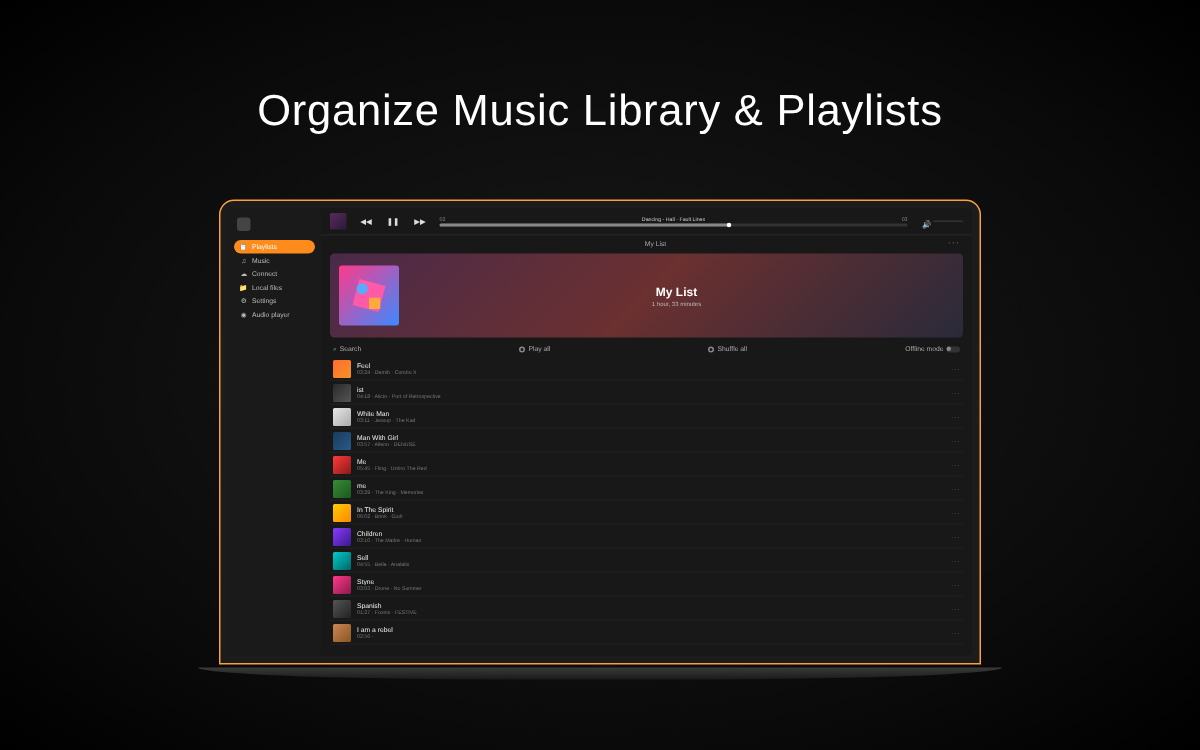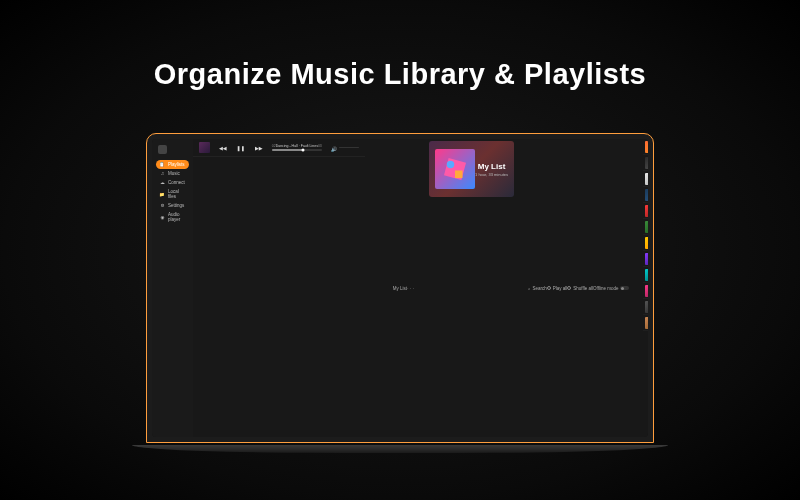--- a/index.html
+++ b/index.html
@@ -1,32 +1,32 @@
 <!DOCTYPE html>
 <html><head>
 <meta charset="utf-8">
 <style>
 *{margin:0;padding:0;box-sizing:border-box}
 html,body{width:800px;height:500px;overflow:hidden}
 body{background:radial-gradient(ellipse at center,#1a1a1a 0%,#0a0a0a 70%,#000 100%);font-family:-apple-system,BlinkMacSystemFont,'Segoe UI',sans-serif;color:#fff;display:flex;flex-direction:column;align-items:center}
-.headline{font-size:29px;font-weight:700;letter-spacing:.5px;margin-top:58px;text-align:center}
+.headline{font-size:29px;font-weight:400;letter-spacing:.5px;margin-top:58px;text-align:center}
 .laptop{margin-top:42px;width:508px;height:320px;position:relative}
 .screen-frame{width:508px;height:310px;background:#1c1c1c;border:1px solid #ff9e3d;border-radius:10px 10px 0 0;padding:5px;position:relative}
 .screen{width:100%;height:100%;background:#151515;border-radius:4px;overflow:hidden;display:flex;font-size:5px;color:#ccc}
 .base{position:absolute;bottom:0;left:-14px;right:-14px;height:8px;background:linear-gradient(to bottom,#3a3a3a,#1a1a1a);border-radius:0 0 40% 40%/0 0 100% 100%}
 
 
 .sidebar{width:62px;background:#1a1a1a;display:flex;flex-direction:column;padding:6px 4px;gap:2px}
 .logo{width:9px;height:9px;background:#444;border-radius:2px;margin-bottom:4px;margin-left:2px}
 .nav-item{display:flex;align-items:center;gap:3px;padding:2px 4px;border-radius:7px;font-size:4.5px;color:#bbb}
 .nav-item.active{background:#ff8c1a;color:#fff}
 .nav-icon{width:5px;height:5px;display:flex;align-items:center;justify-content:center;flex-shrink:0}
 
 
-.main{flex:1;display:flex;flex-direction:row;background:#181818}
+.main{flex:1;display:flex;flex-direction:column;background:#181818}
 
 
 .player{display:flex;align-items:center;height:18px;padding:0 6px;gap:10px;border-bottom:1px solid #222}
 .album-mini{width:11px;height:11px;background:linear-gradient(135deg,#5a2a5a,#2a1a3a);border-radius:1px}
 .controls{display:flex;gap:12px;align-items:center}
 .ctrl-btn{width:6px;height:6px;display:flex;align-items:center;justify-content:center;color:#ddd}
 .progress-wrap{flex:1;display:flex;flex-direction:column;gap:1px}
 .progress-labels{display:flex;justify-content:space-between;font-size:3.5px;color:#888}
 .progress-track{height:1.5px;background:#333;border-radius:1px;position:relative}
 .progress-fill{position:absolute;left:0;top:0;bottom:0;width:62%;background:#888;border-radius:1px}

